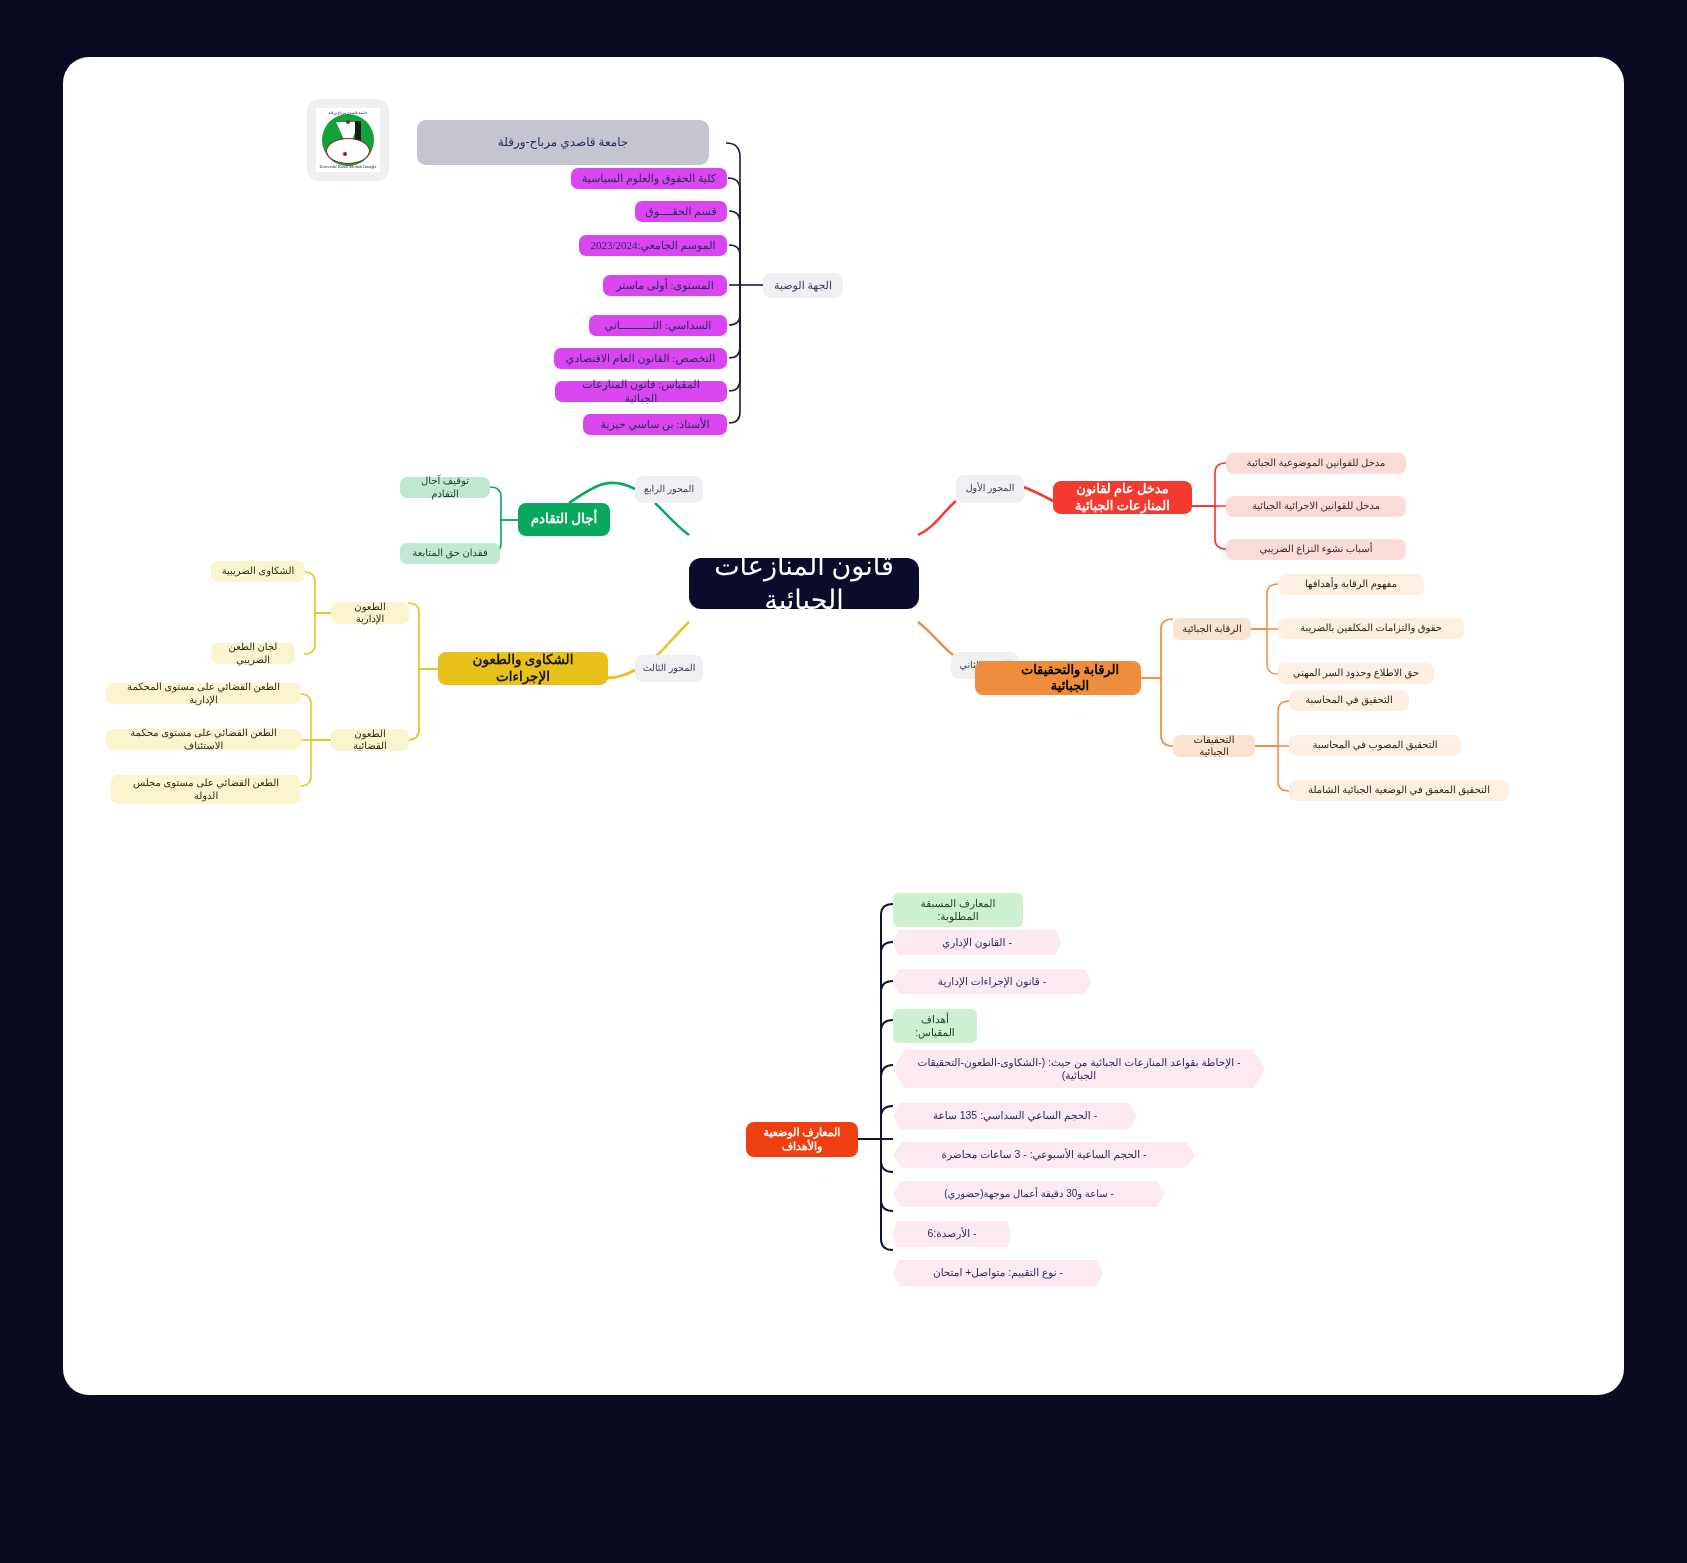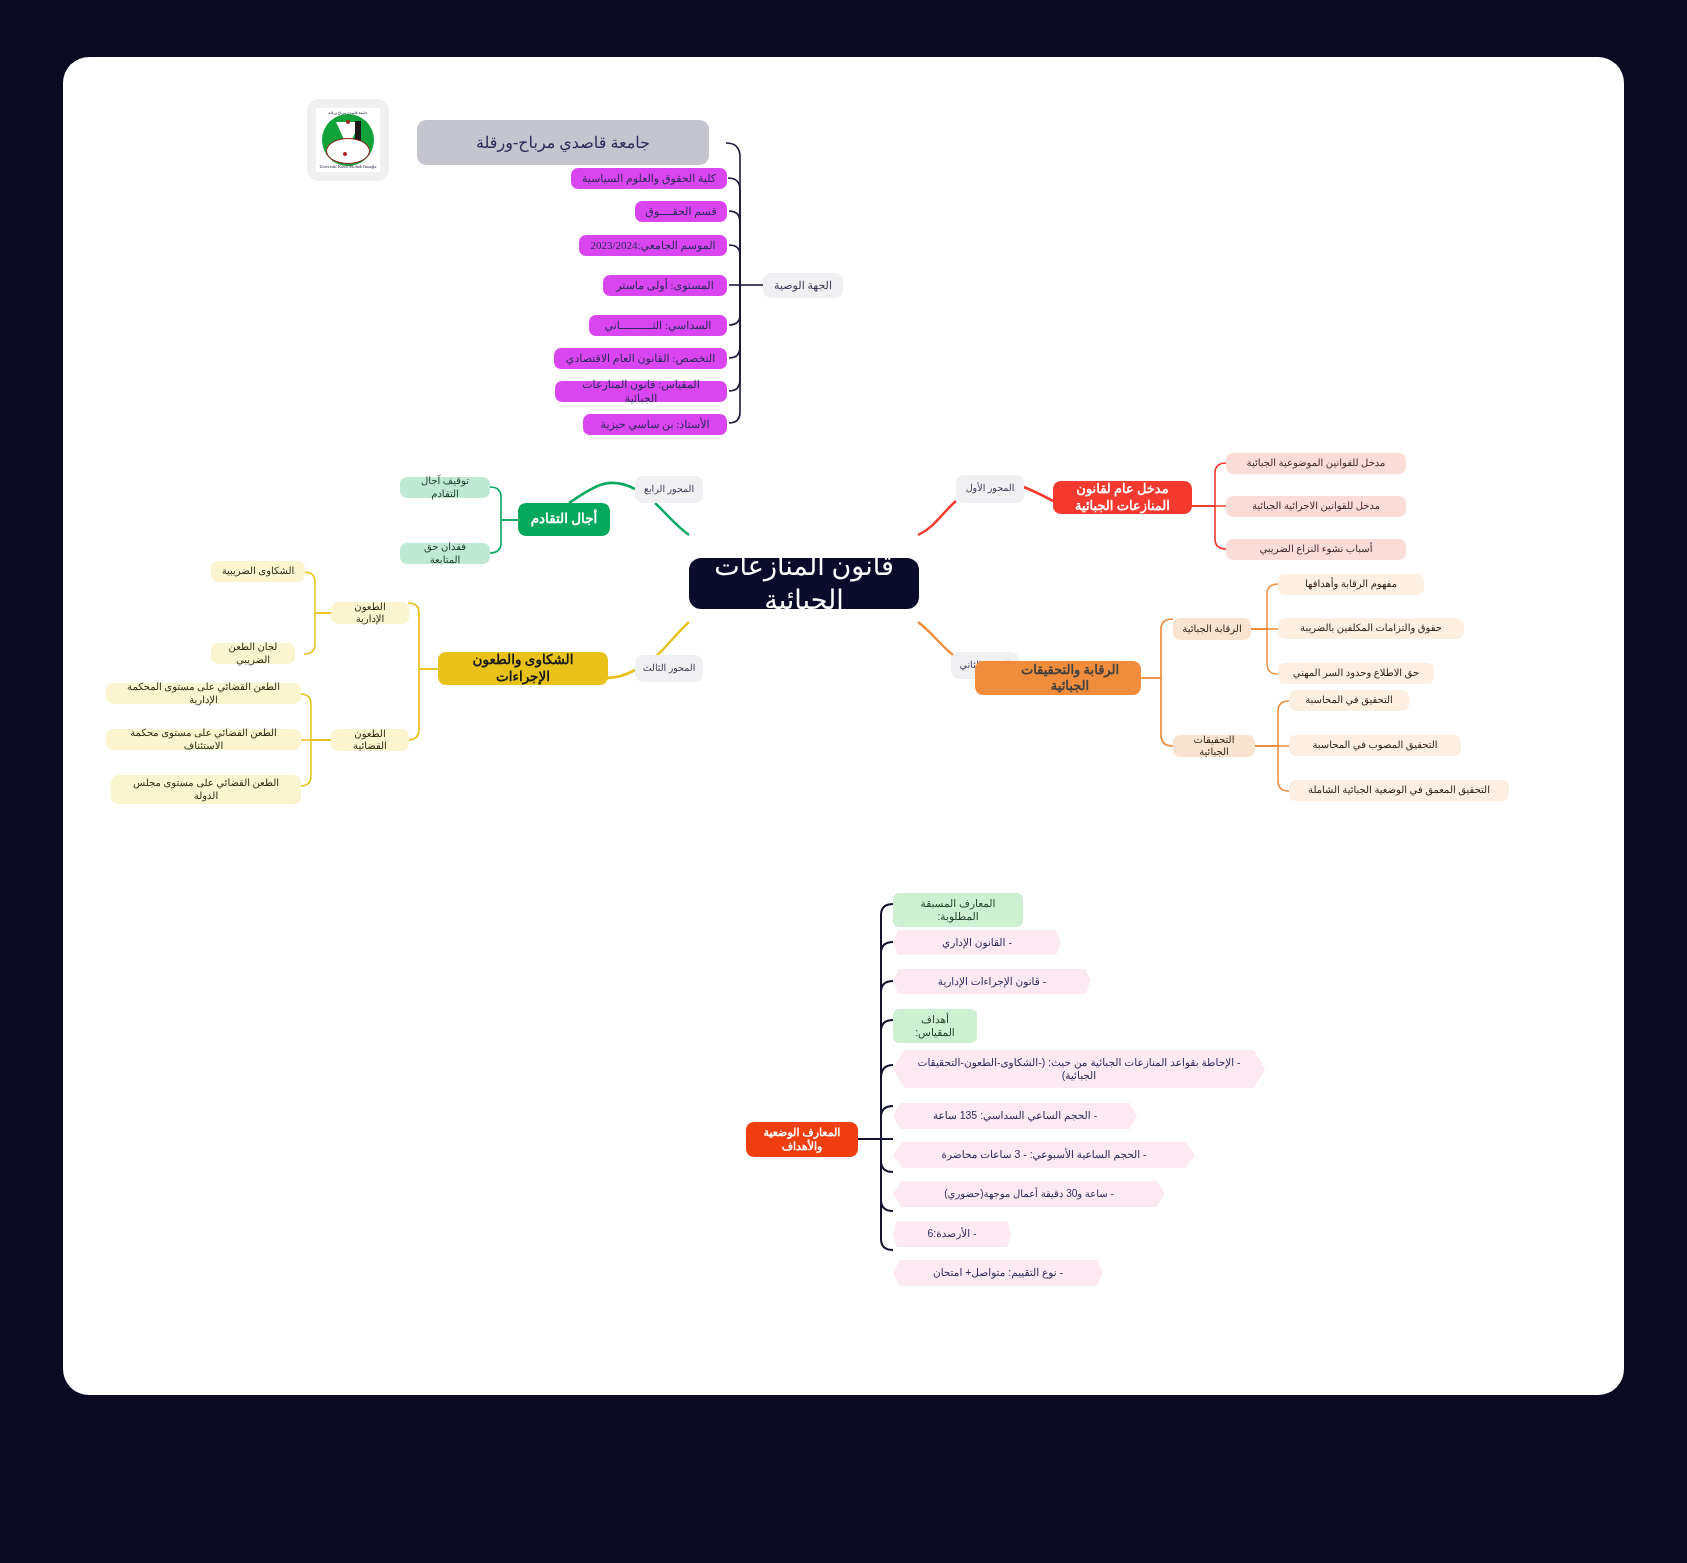--- a/index.html
+++ b/index.html
@@ -125,21 +125,21 @@
   }
 
   
   .branch-main {
     border-radius: 8px;
     font-family: "Liberation Serif", "DejaVu Serif", serif;
     font-weight: bold;
     padding: 3px 12px;
   }
   .br-red    { background: #f4392f; color: #ffffff; }
-  .br-orange { background: #ef8d3c; color: #404040; padding-left: 36px; }
+  .br-orange { background: #ef8d3c; color: #000000; padding-left: 36px; }
   .br-yellow { background: #e8c21a; color: #1a1a1a; }
   .br-green  { background: #07a95e; color: #ffffff; }
   .br-deepred{ background: #ef3f10; color: #ffffff; }
 
   .sub-red    { background: #fbdcd8; color: #3a2b2b; }
   .sub-orange { background: #fbe4cf; color: #2e2416; }
   .sub-yellow { background: #faf4cf; color: #2e2a14; }
   .sub-green  { background: #bfe9d2; color: #1c3a2a; }
   .sub-orange-pale { background: #fdf0e2; color: #2e2416; }
 
@@ -264,21 +264,21 @@
         <div class="lg-v"></div>
         <div class="lg-bar"></div>
         <div class="lg-white-arc"></div>
         <div class="lg-dot" style="left:30px;top:12px;"></div>
         <div class="lg-dot" style="left:27px;top:44px;"></div>
         <div class="lg-text-top">جامعة قاصدي مرباح ورقلة</div>
         <div class="lg-text-bot">Université Kasdi Merbah Ouargla</div>
       </div>
     </div>
 
-    <div class="node grey-node grey-big" style="left:354px;top:63px;width:292px;height:45px;font-size:16px;">جامعة قاصدي مرباح-ورقلة</div>
+    <div class="node grey-node grey-big" style="left:354px;top:63px;width:292px;height:45px;font-size:12px;">جامعة قاصدي مرباح-ورقلة</div>
 
     <div class="node grey-node" style="left:508px;top:111px;width:156px;height:21px;font-size:11px;">كلية الحقوق والعلوم السياسية</div>
 
     <div class="node grey-node" style="left:572px;top:144px;width:92px;height:21px;font-size:11px;">قسم الحقــــوق</div>
 
     <div class="node grey-node" style="left:516px;top:178px;width:148px;height:21px;font-size:11px;">الموسم الجامعي:2023/2024</div>
 
     <div class="node grey-node" style="left:540px;top:218px;width:124px;height:21px;font-size:11px;">المستوى: أولى ماستر</div>
 
     <div class="node grey-node" style="left:526px;top:258px;width:138px;height:21px;font-size:11px;">السداسي: الثــــــــــاني</div>
@@ -320,21 +320,21 @@
     <div class="node leafish sub-yellow" style="left:148px;top:586px;width:84px;height:21px;font-size:10px;">لجان الطعن الضريبي</div>
 
     <div class="node leafish sub-yellow" style="left:268px;top:672px;width:78px;height:22px;font-size:10px;">الطعون القضائية</div>
     <div class="node leafish sub-yellow" style="left:43px;top:626px;width:195px;height:21px;font-size:10px;">الطعن القضائي على مستوى المحكمة الإدارية</div>
     <div class="node leafish sub-yellow" style="left:43px;top:672px;width:195px;height:21px;font-size:10px;">الطعن القضائي على مستوى محكمة الاستئناف</div>
     <div class="node leafish sub-yellow" style="left:48px;top:718px;width:190px;height:29px;font-size:10px;">الطعن القضائي على مستوى مجلس الدولة</div>
 
     <div class="node faint-node" style="left:572px;top:419px;width:68px;height:27px;font-size:9.5px;">المحور الرابع</div>
     <div class="node branch-main br-green" style="left:455px;top:446px;width:92px;height:33px;font-size:13.5px;">أجال التقادم</div>
     <div class="node leafish sub-green" style="left:337px;top:420px;width:90px;height:21px;font-size:10px;">توقيف آجال التقادم</div>
-    <div class="node leafish sub-green" style="left:337px;top:486px;width:90px;height:21px;font-size:10px;">فقدان حق المتابعة</div>
+    <div class="node leafish sub-green" style="left:337px;top:486px;width:100px;height:21px;font-size:10px;">فقدان حق المتابعة</div>
 
     <div class="node branch-main br-deepred" style="left:683px;top:1065px;width:112px;height:35px;font-size:11px;">المعارف الوضعية والأهداف</div>
 
     <div class="node greennode" style="left:830px;top:836px;width:130px;height:23px;font-size:10.5px;">المعارف المسبقة المطلوبة:</div>
 
     <div class="node hexnode" style="left:830px;top:873px;width:168px;height:25px;font-size:10.5px;">-        القانون الإداري</div>
 
     <div class="node hexnode" style="left:830px;top:912px;width:198px;height:25px;font-size:10.5px;">-      قانون الإجراءات الإدارية</div>
 
     <div class="node greennode" style="left:830px;top:952px;width:84px;height:23px;font-size:10.5px;">أهداف المقياس:</div>

